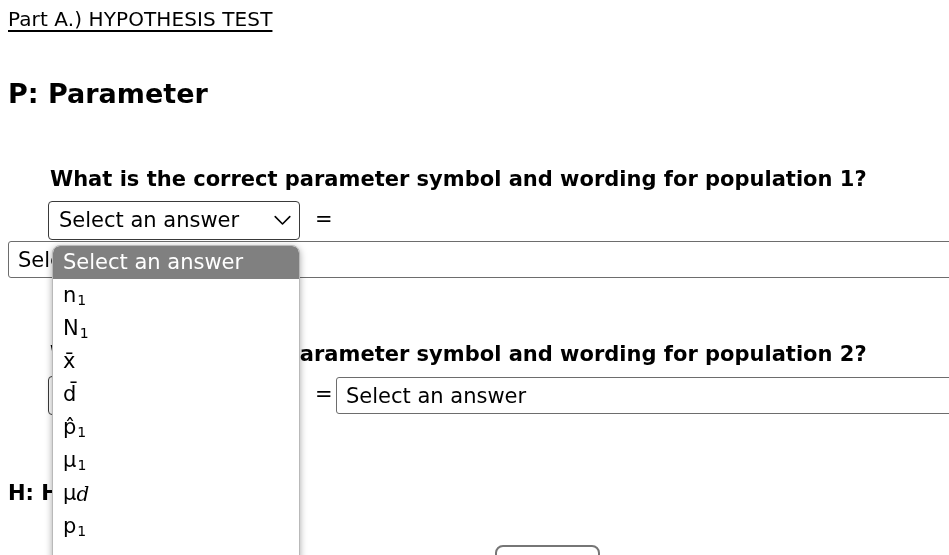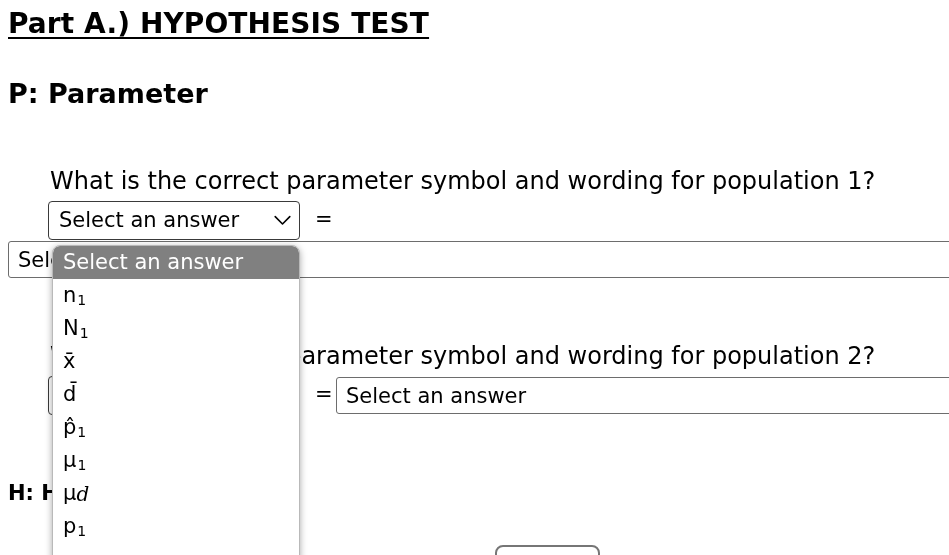--- a/index.html
+++ b/index.html
@@ -13,38 +13,38 @@
     font-family: "DejaVu Sans", sans-serif;
     color: #000000;
     position: relative;
   }
 
   
   .page-heading {
     position: absolute;
     left: 8px; top: 7px;
     font-family: "DejaVu Sans", sans-serif;
-    font-size: 28px;
-    font-weight: bold;
+    font-size: 20px;
+    font-weight: normal;
     text-decoration: underline;
     text-underline-offset: 4px;
     letter-spacing: 0.1px;
     white-space: nowrap;
   }
   .section-heading {
     position: absolute;
     left: 8px; top: 78px;
     font-size: 27px;
     font-weight: bold;
     white-space: nowrap;
   }
   .question-text {
     position: absolute;
-    font-size: 24px;
-    font-weight: normal;
+    font-size: 21px;
+    font-weight: bold;
     white-space: nowrap;
     margin-top: 28px;
   }
   #q1 { left: 50px; top: 139px; }
   #q2 { left: 50px; top: 314px; }
 
   .h-label {
     position: absolute;
     left: 8px; top: 481px;
     font-size: 21px;

